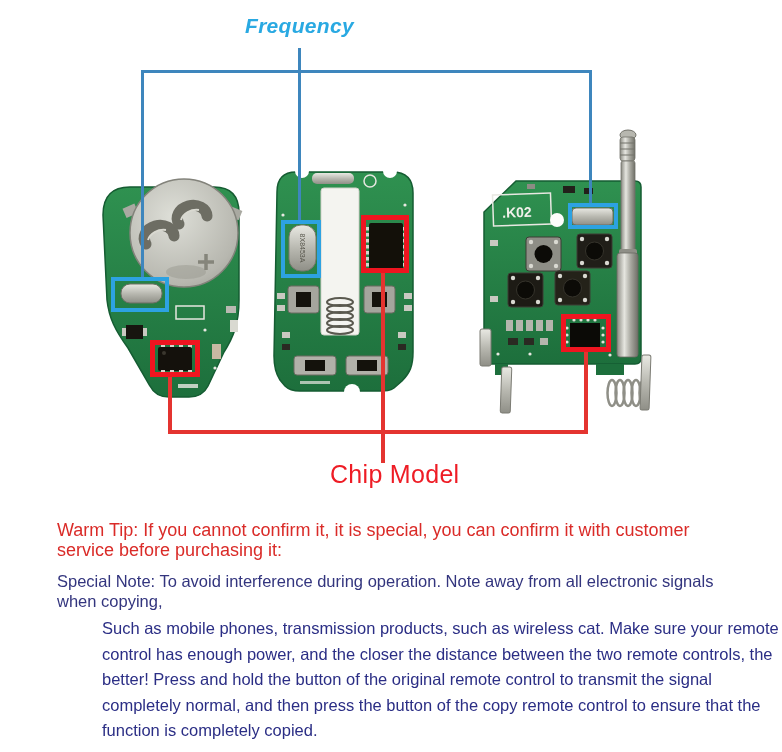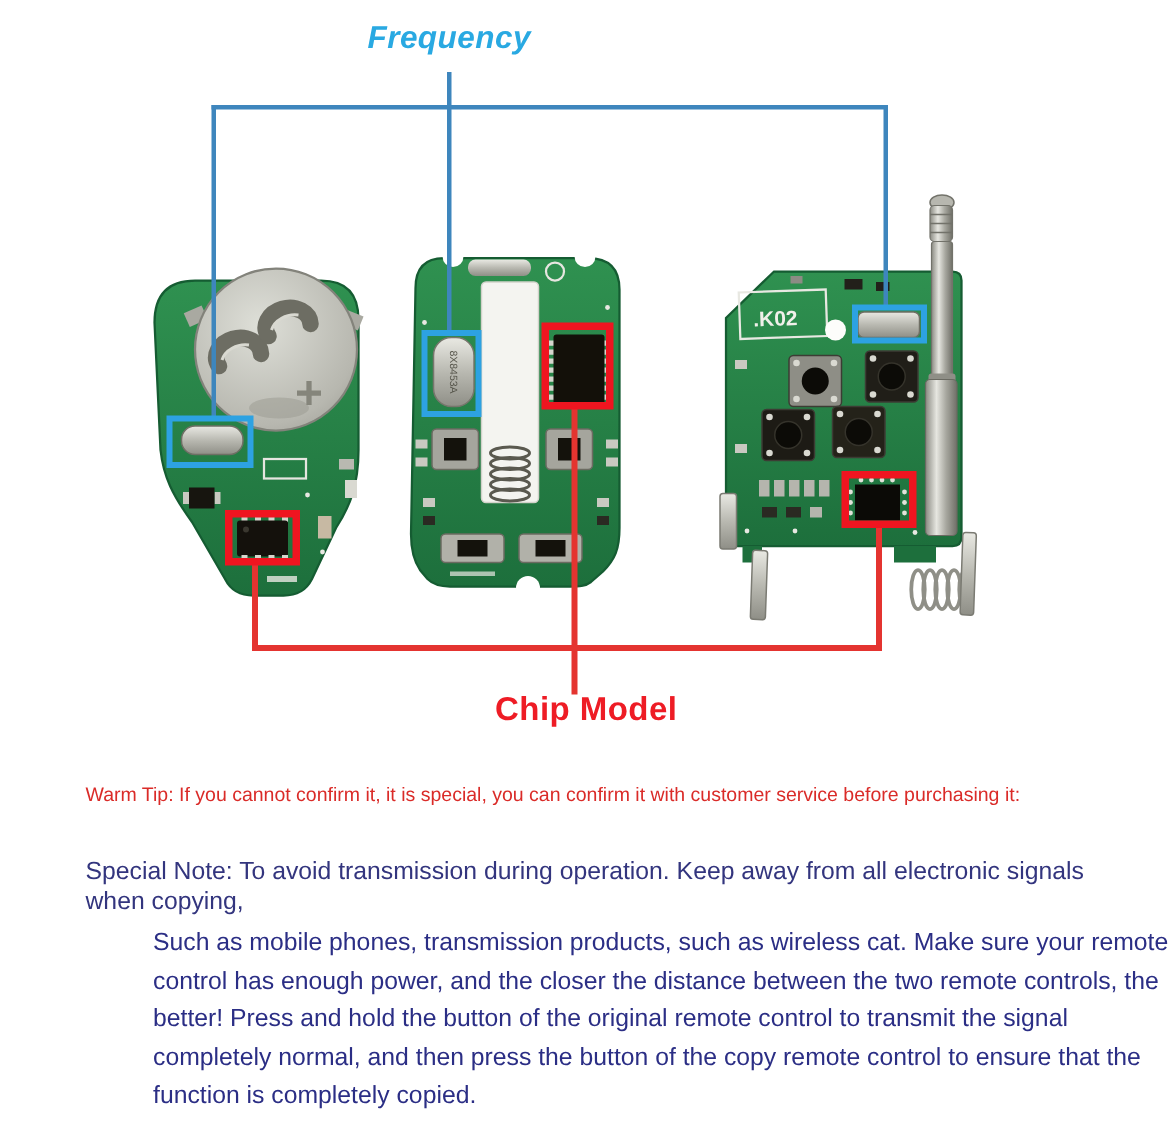--- a/index.html
+++ b/index.html
@@ -5,24 +5,24 @@
   * { margin:0; padding:0; box-sizing:border-box; }
   body { width:782px; height:752px; background:#fff; font-family:"Liberation Sans", sans-serif; }
   .stage { position:relative; width:782px; height:752px; background:#fff; overflow:hidden; }
   .photo-layer { position:absolute; left:0; top:0; z-index:1; }
   .bline { position:absolute; background:#3e86bd; z-index:2; }
   .bbox  { position:absolute; border:4px solid #2da2e2; z-index:3; }
   .rline { position:absolute; background:#e43430; z-index:2; }
   .rbox  { position:absolute; border:5px solid #ef1520; z-index:3; }
   .freq-label { position:absolute; left:245px; top:14px; color:#29a9e2; font-size:21px;
                 font-weight:bold; letter-spacing:.3px; z-index:4;font-style:italic; }
-  .chip-label { position:absolute; left:330px; top:460px; color:#ee1c25; font-size:22px;
-                font-weight:bold; letter-spacing:.3px; z-index:4; }
+  .chip-label { position:absolute; left:330px; top:460px; color:#ee1c25; font-size:25px;
+                font-weight:normal; letter-spacing:.3px; z-index:4; }
   .notes p { position:absolute; z-index:4; }
-  .warm    { left:57px; top:520px; width:692px; color:#da2b28; font-size:13px; line-height:20px; }
+  .warm    { left:57px; top:520px; width:692px; color:#da2b28; font-size:18px; line-height:20px; }
   .special { left:57px; top:571px; width:692px; color:#33357e; font-size:16.5px; line-height:20px; }
   .bodytxt { left:57px; top:616px; width:686px; color:#2b2e85; font-size:16.5px; line-height:25.5px;margin-left:45px; }
 </style>
 </head>
 <body>
 
 <div class="stage">
 
   <svg class="photo-layer" width="782" height="520" viewBox="0 0 782 520">
     <defs>
@@ -266,16 +266,16 @@
   <div class="rline" style="left:168px;top:375px;width:4px;height:58px"></div>
   <div class="rline" style="left:381px;top:271px;width:4px;height:192px"></div>
   <div class="rline" style="left:584px;top:351px;width:4px;height:82px"></div>
   <div class="rline" style="left:168px;top:430px;width:420px;height:4px"></div>
   <div class="rbox" style="left:150px;top:340px;width:50px;height:37px"></div>
   <div class="rbox" style="left:361px;top:215px;width:48px;height:58px"></div>
   <div class="rbox" style="left:561px;top:314px;width:50px;height:38px"></div>
 
   <div class="notes">
     <p class="warm">Warm Tip: If you cannot confirm it, it is special, you can confirm it with customer service before purchasing it:</p>
-    <p class="special">Special Note: To avoid transmission during operation. Keep away from all electronic signals when copying,</p>
+    <p class="special">Special Note: To avoid interference during operation. Note away from all electronic signals when copying,</p>
     <p class="bodytxt">Such as mobile phones, transmission products, such as wireless cat. Make sure your remote control has enough power, and the closer the distance between the two remote controls, the better! Press and hold the button of the original remote control to transmit the signal completely normal, and then press the button of the copy remote control to ensure that the function is completely copied.</p>
   </div>
 </div>
 
 </body></html>

